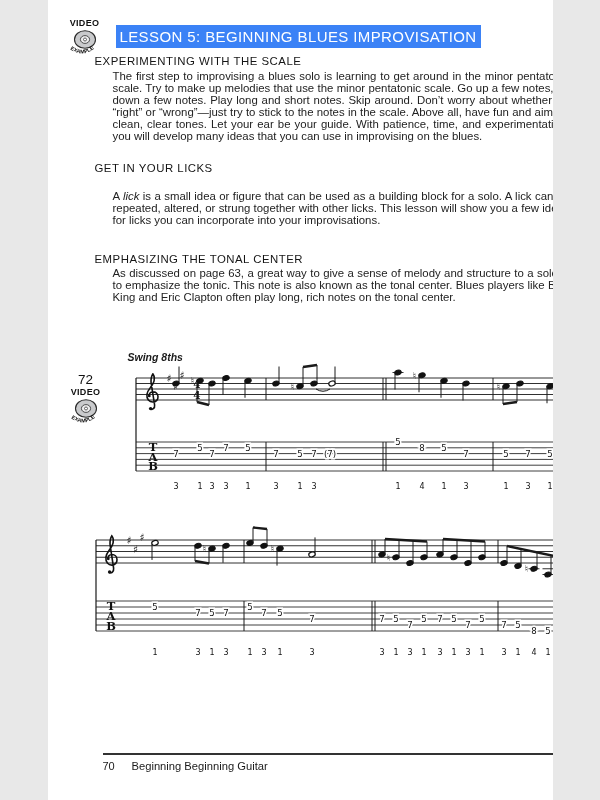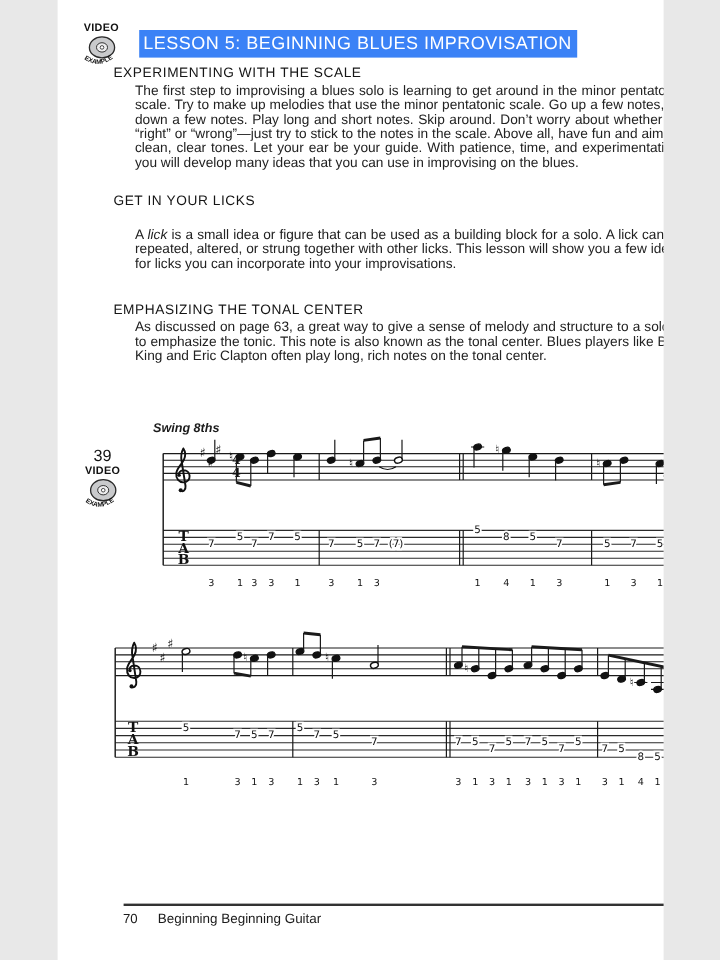--- a/index.html
+++ b/index.html
@@ -51,21 +51,21 @@
 
   <div class="abs sec-h" style="top:162px">GET IN YOUR LICKS</div>
   <div class="abs sec-h" style="top:253px">EMPHASIZING THE TONAL CENTER</div>
 
   <div class="abs sec-p" style="top:190px"><span>A </span><span style="font-style: italic;">lick</span><span> is a small idea or figure that can be used as a building block for a solo. A lick can be repeated, altered, or strung together with other licks. This lesson will show you a few ideas for licks you can incorporate into your improvisations.</span></div>
   <div class="abs sec-p" style="top:267px"><span>As discussed on page 63, a great way to give a sense of melody and structure to a solo is to emphasize the tonic. This note is also known as the </span><span style="">tonal center</span><span>. Blues players like B.B. King and Eric Clapton often play long, rich notes on the tonal center.</span></div>
 
   <div class="abs tempo">Swing 8ths</div>
 
   <div class="abs badge-margin">
-    <div class="ex-num">39</div>
+    <div class="ex-num">72</div>
     <div class="badge-v">VIDEO</div>
     <svg width="36" height="30" viewBox="0 0 36 30">
       <defs>
           <path id="arc2" d="M 3,21 Q 18,32 33,15"></path>
         </defs>
       <ellipse cx="18" cy="11.5" rx="10.5" ry="8.8" fill="#c9cacc" stroke="#2b2b2b" stroke-width="1.1"></ellipse>
       <ellipse cx="18" cy="11.5" rx="4.6" ry="3.9" fill="#ededee" stroke="#2b2b2b" stroke-width="0.8"></ellipse>
       <circle cx="18" cy="11.5" r="1.5" fill="#fff" stroke="#2b2b2b" stroke-width="0.7"></circle>
       <text font-size="5.4" font-weight="bold" font-family="Liberation Sans, sans-serif" fill="#111">
         <textPath href="#arc2">EXAMPLE</textPath>

